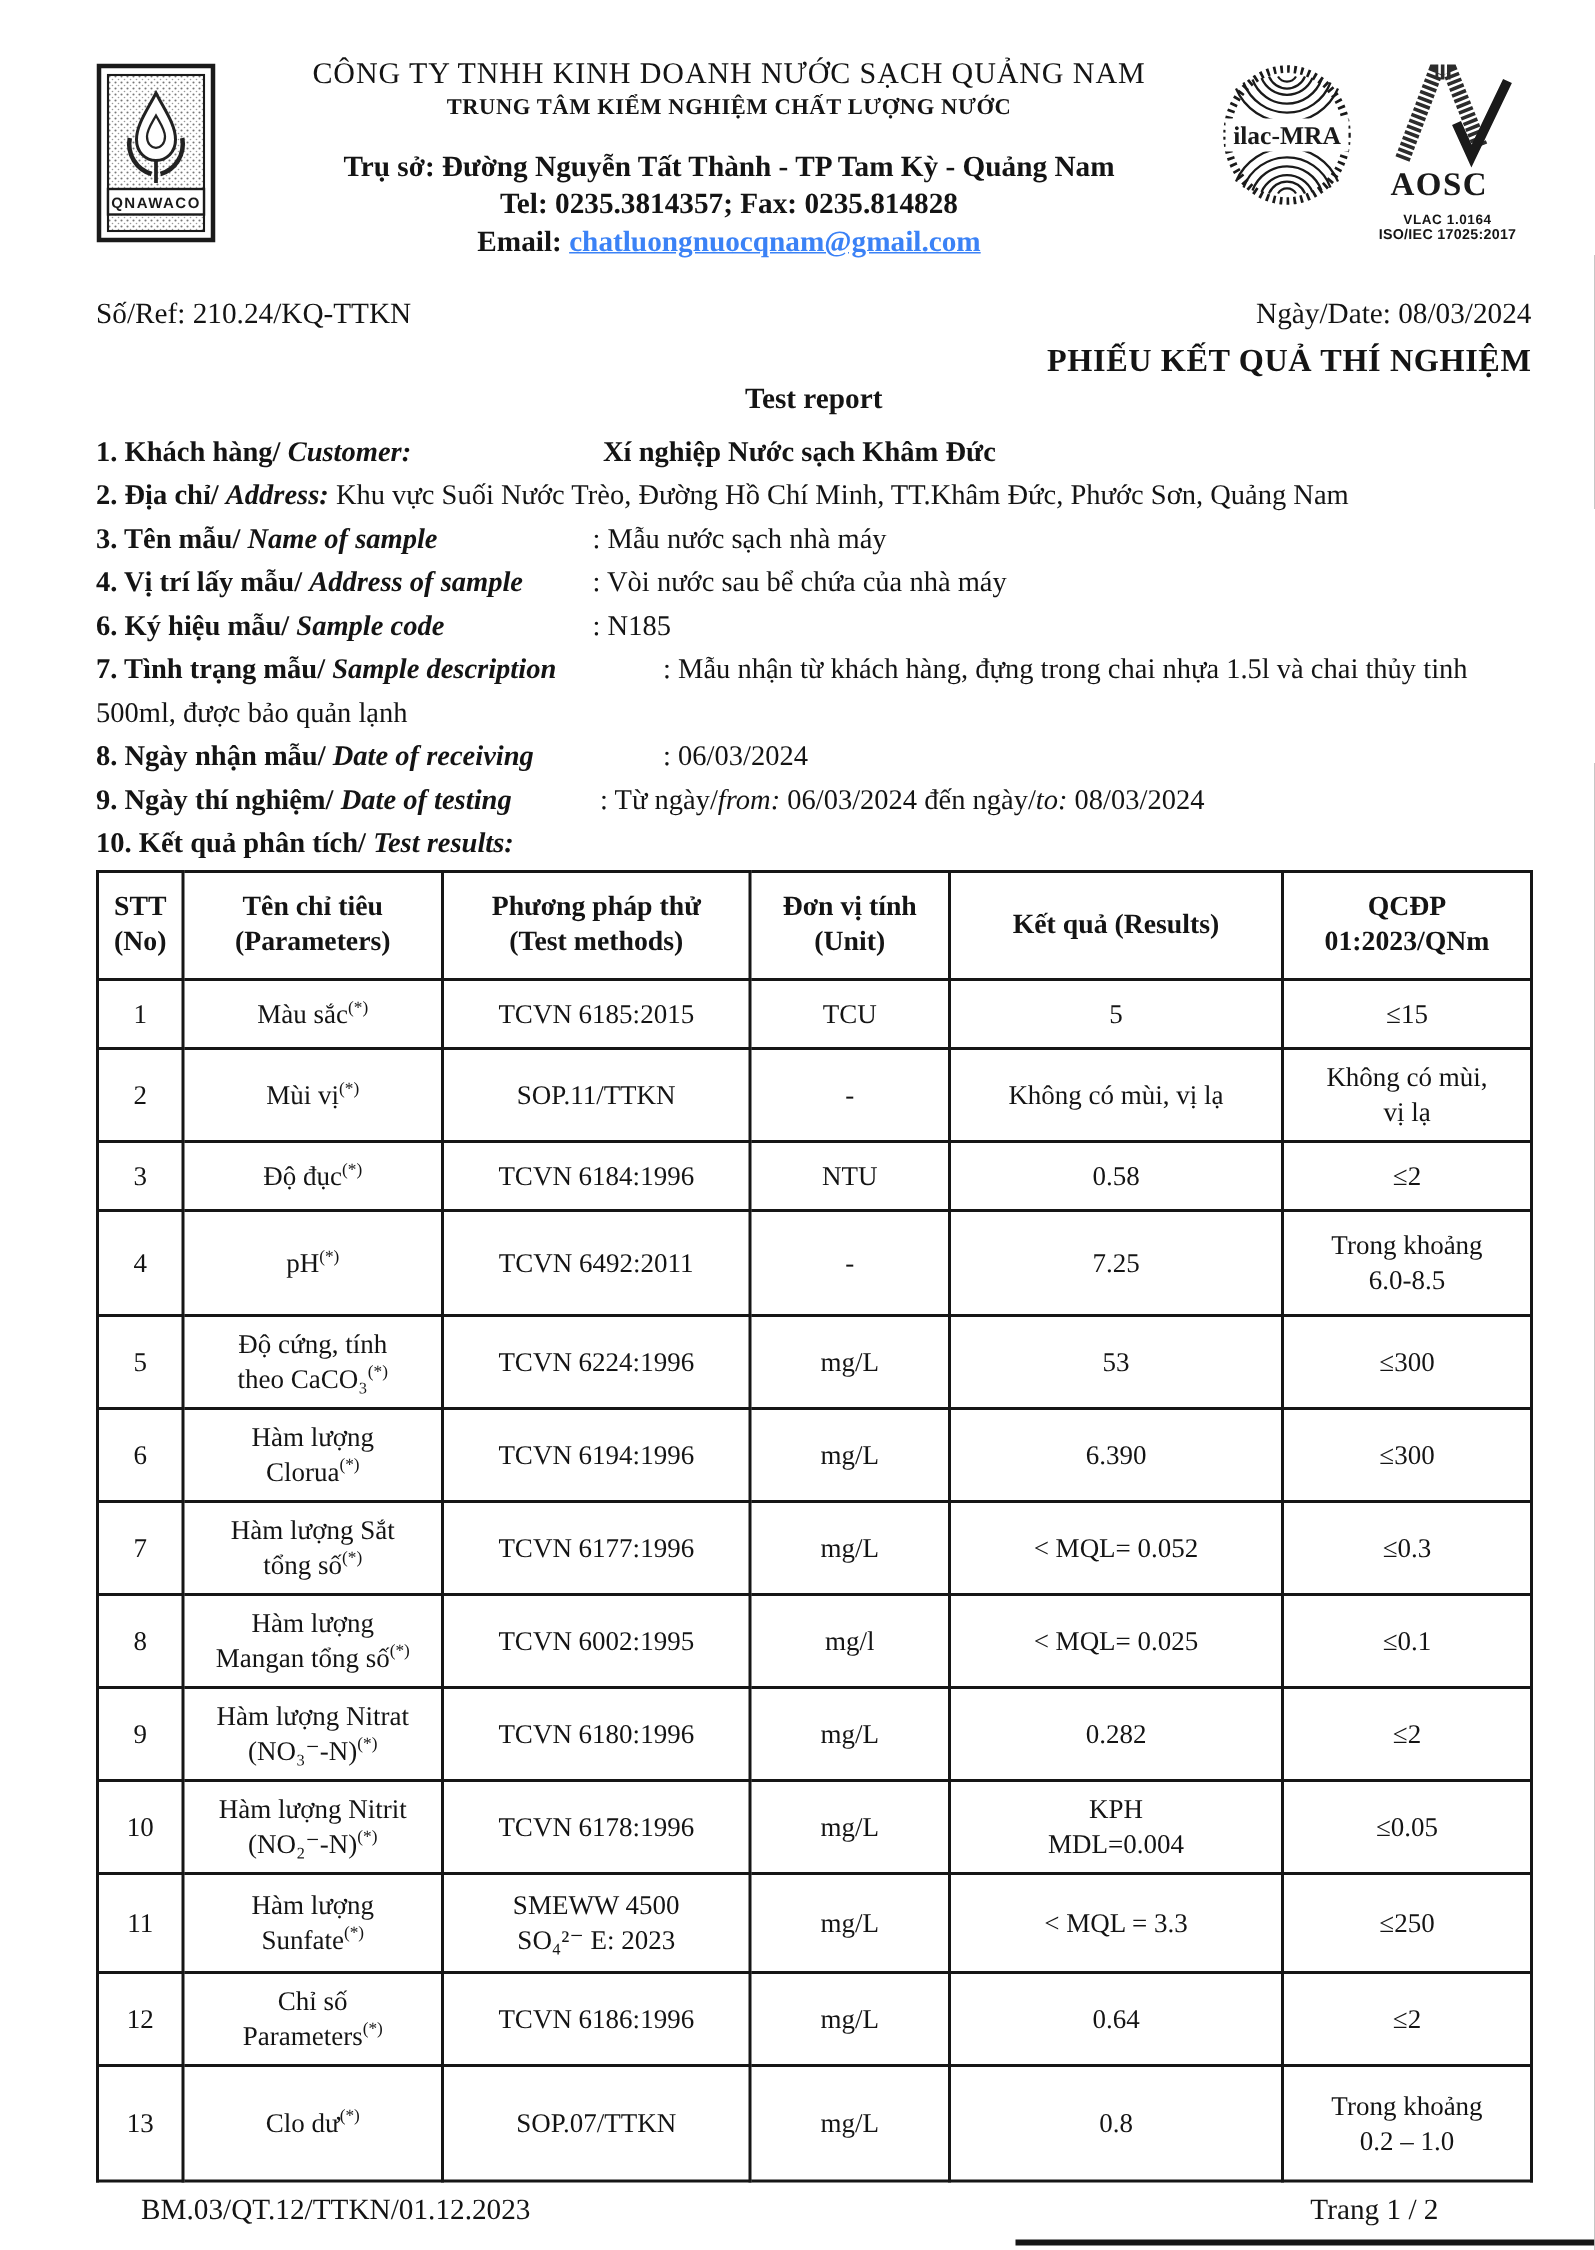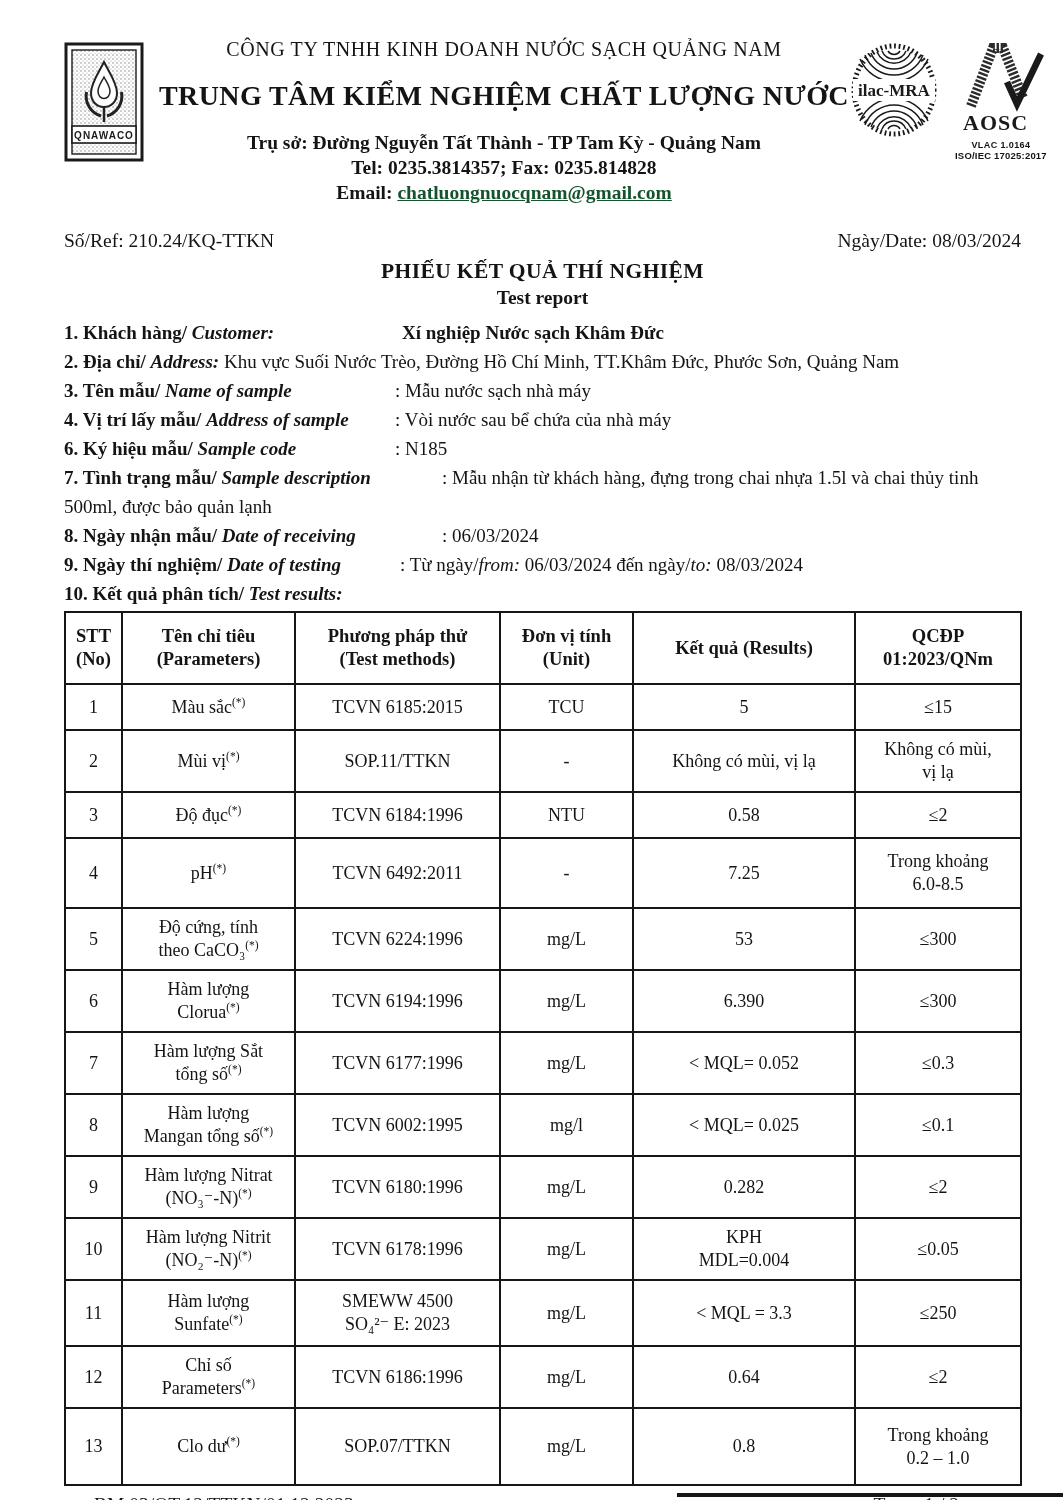--- a/index.html
+++ b/index.html
@@ -14,33 +14,33 @@
     font-family:"Liberation Serif","DejaVu Serif",serif;
     padding:34px 42px 0 64px;
     overflow:hidden;
   }
 
   
   .header { display:flex; align-items:flex-start; }
   .logo-left { width:95px; flex:0 0 95px; padding-top:8px; }
   .header-center { flex:1 1 auto; text-align:center; padding-top:4px; }
   .h-line1 { font-size:20px; letter-spacing:.6px; white-space:nowrap; }
-  .h-line2 { font-size:28px; font-weight:700; letter-spacing:.4px; margin-top:19px; white-space:nowrap; }
+  .h-line2 { font-size:15px; font-weight:700; letter-spacing:.4px; margin-top:3px; white-space:nowrap; }
   .h-line3 { font-size:19.5px; font-weight:700; margin-top:20px; white-space:nowrap; }
   .h-line4 { font-size:19.5px; font-weight:700; margin-top:3px; }
   .h-line5 { font-size:19.5px; font-weight:700; margin-top:3px; }
-  .email-link { text-decoration:underline; color:#14532d; }
+  .email-link { text-decoration:underline; color:#3b82f6; }
   .logo-right { width:208px; flex:0 0 208px; display:flex; gap:6px; align-items:flex-start; padding-top:8px; }
   .aosc-box { width:112px; text-align:center; }
   .aosc-sub1 { font-size:9px;  font-weight:700; font-family:"Liberation Sans","DejaVu Sans",sans-serif; letter-spacing:.4px; margin-top:-2px;}
   .aosc-sub2 { font-size:9.5px; font-weight:700; font-family:"Liberation Sans","DejaVu Sans",sans-serif; letter-spacing:.2px; }
 
   
   .ref-row { display:flex; justify-content:space-between; margin-top:26px; font-size:19.5px; }
-  .doc-title { text-align:center; font-size:21.5px; font-weight:700; letter-spacing:.4px; margin-top:7px; }
+  .doc-title { text-align:right; font-size:21.5px; font-weight:700; letter-spacing:.4px; margin-top:7px; }
   .doc-subtitle { text-align:center; font-size:19.5px; font-weight:700; margin-top:3px; }
 
   
   .items { margin-top:9px; font-size:19px; line-height:29px; }
   .item { }
   .lbl { display:inline-block; vertical-align:top; }
   .lbl b { font-weight:700; }
   .lbl i { font-weight:700; font-style:italic; }
   .val  { font-weight:400; }
   .val i { font-style:italic;text-align:center; }

